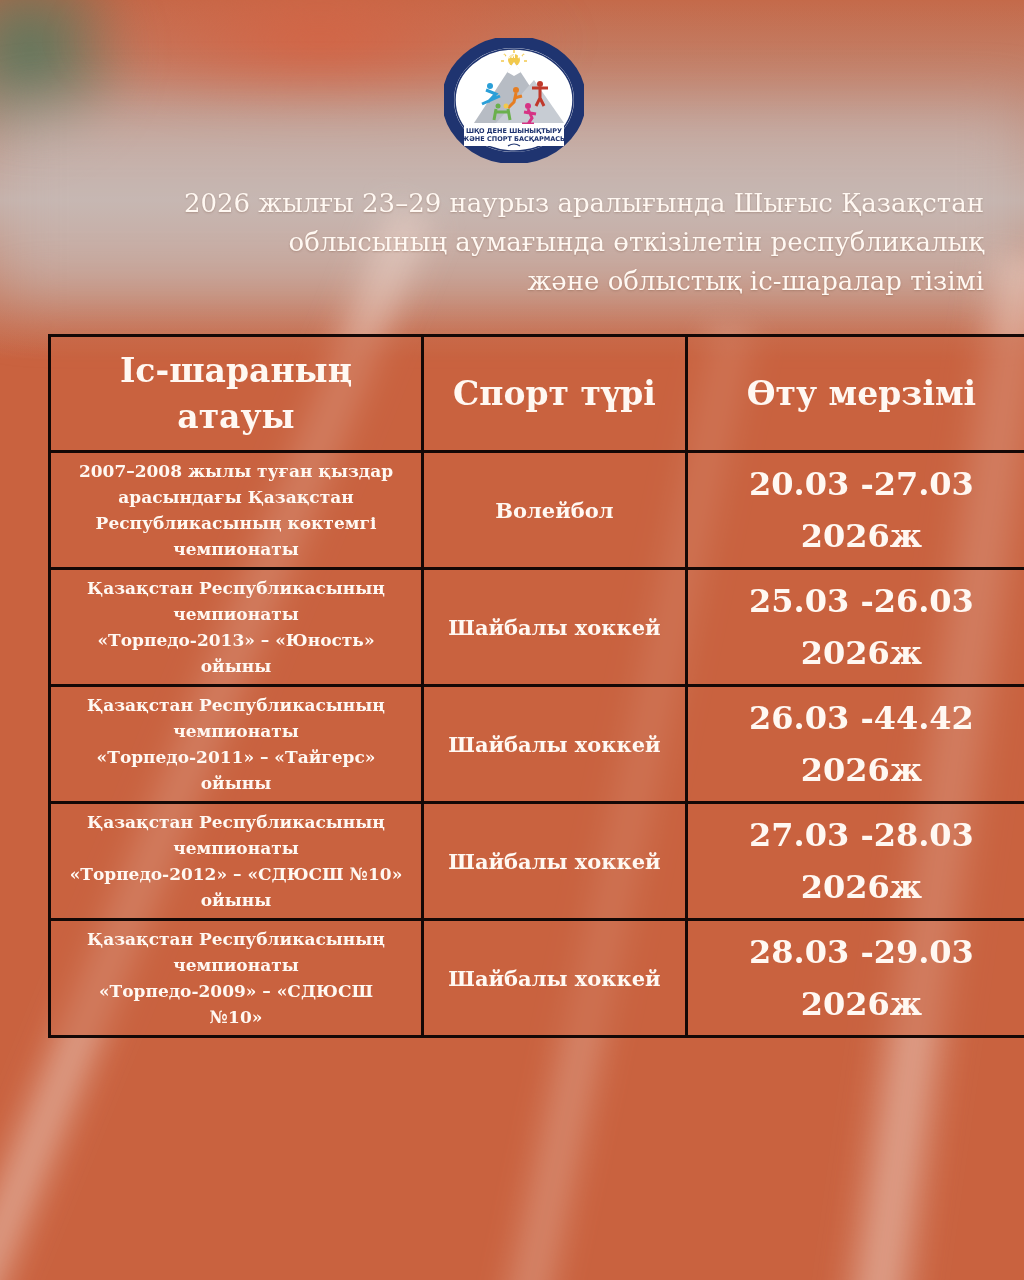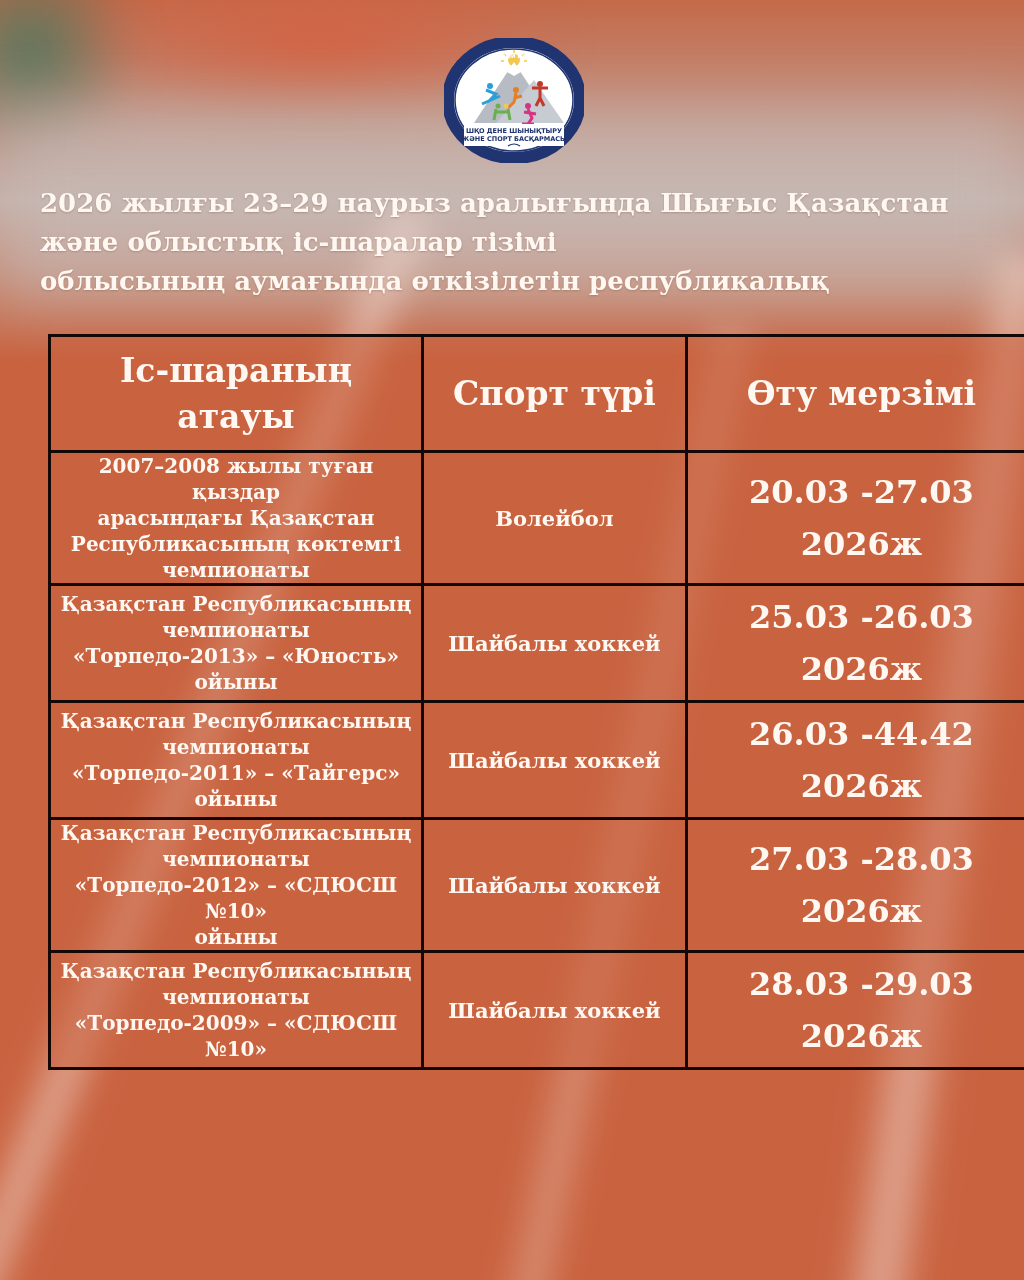--- a/index.html
+++ b/index.html
@@ -46,21 +46,21 @@
     background: rgba(200,192,190,0.55); filter: blur(30px);
   }
 
   .logo {
     position: absolute; left: 444px; top: 38px; width: 140px; height: 125px;
   }
   .logo svg { width: 140px; height: 125px; display: block; }
 
   .title {
     position: absolute; left: 40px; width: 944px; top: 184px;
-    text-align: left; font-weight: bold; font-size: 26px; line-height: 39px;
+    text-align: right; font-weight: normal; font-size: 26px; line-height: 39px;
     color: #fff8f2;
     text-shadow: 0 1px 2px rgba(120,80,60,0.35);
   }
   .title span { display: block; }
 
   table.events {
     position: absolute; left: 48px; top: 334px; width: 990px;
     border-collapse: collapse;
     background: rgba(200,98,63,0.55);
   }
@@ -69,21 +69,21 @@
     text-align: center; vertical-align: middle;
     color: #fff8f2; font-weight: bold;
   }
   table.events col.c1 { width: 342px; }
   table.events col.c2 { width: 242px; }
   table.events col.c3 { width: 321px; }
   table.events thead th {
     height: 116px; font-size: 33px; line-height: 46px; font-weight: bold;
   }
   table.events tbody td { height: 117px; }
-  td.name { font-size: 20px; line-height: 26px; padding: 0 6px; font-weight: bold; }
+  td.name { font-size: 17px; line-height: 26px; padding: 0 6px; font-weight: bold; }
   td.sport { font-size: 21px; margin-left: 12px; }
   td.date { font-size: 32px; line-height: 52px; }
   td.date span { display: block; }
   td.name span { display: block; }
 </style>
 </head>
 <body>
 
 <div class="bg">
   <div class="green"></div>
@@ -134,22 +134,22 @@
         <path id="ringArc" d="M18,70 A52,50 0 0 1 122,70"></path>
       </defs>
     <text font-family="DejaVu Sans, sans-serif" font-size="5.4" font-weight="bold" fill="#ffffff">
       <textPath href="#ringArc" startOffset="50%" text-anchor="middle">УПРАВЛЕНИЕ ФИЗИЧЕСКОЙ КУЛЬТУРЫ И СПОРТА ВКО</textPath>
     </text>
   </svg>
 </div>
 
 <div class="title">
   <span>2026 жылғы 23–29 наурыз аралығында Шығыс Қазақстан</span>
+  <span>облысының аумағында өткізілетін республикалық</span>
   <span>және облыстық іс-шаралар тізімі</span>
-  <span>облысының аумағында өткізілетін республикалық</span>
 </div>
 
 <table class="events">
   <colgroup>
       <col class="c1">
       <col class="c2">
       <col class="c3">
     </colgroup>
   <thead>
     <tr>

